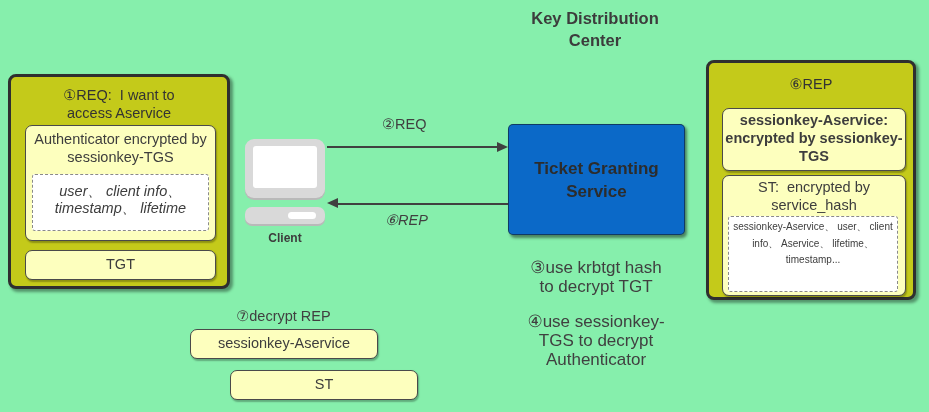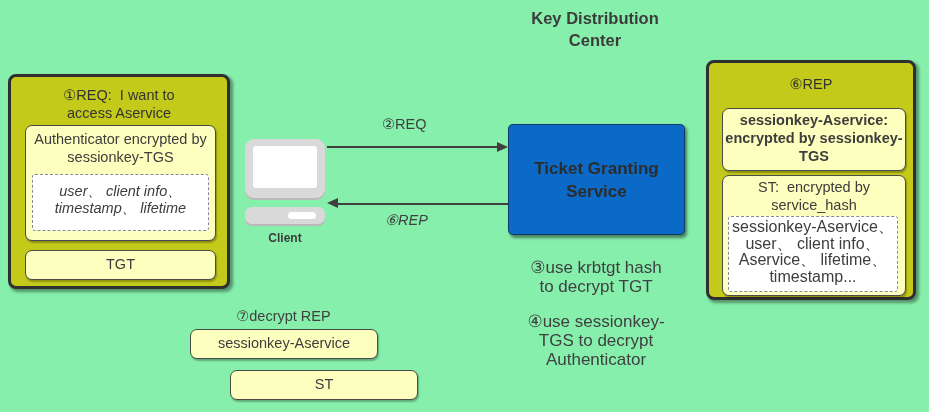--- a/index.html
+++ b/index.html
@@ -156,21 +156,21 @@
   <div class="abs panel" style="left:706px; top:60px; width:210px; height:240px;">
     <div class="panel-title" style="width:120px; margin-top:12px;">⑥REP</div>
 
     <div class="abs ybox" style="left:13px; top:45px; width:184px; height:63px;">
       <div class="ybox-title prewrap" style="width:178px; padding-top:2px;font-weight:bold;">sessionkey-Aservice:  encrypted by sessionkey-TGS</div>
     </div>
 
     <div class="abs ybox" style="left:13px; top:112px; width:184px; height:121px;">
       <div class="ybox-title prewrap" style="width:170px; padding-top:2px;">ST:  encrypted by service_hash</div>
       <div class="abs dashed-box" style="left:5px; top:40px; width:170px; height:76px;">
-        <div style="width:166px; margin:2px auto 0 auto; font-size:16px; line-height:16.5px;">sessionkey-Aservice、 user、 client info、 Aservice、 lifetime、 timestamp...</div>
+        <div style="width:166px; margin:2px auto 0 auto; font-size:10px; line-height:16.5px;">sessionkey-Aservice、 user、 client info、 Aservice、 lifetime、 timestamp...</div>
       </div>
     </div>
   </div>
 
   <div class="abs flow-label center" style="left:200px; top:308px; width:167px;">⑦decrypt REP</div>
   <div class="abs ybox" style="left:190px; top:329px; width:188px; height:30px; line-height:27px;">sessionkey-Aservice</div>
   <div class="abs ybox" style="left:190px; top:370px; width:188px; height:30px; line-height:27px;margin-left:40px;">ST</div>
 
 </div>
 

